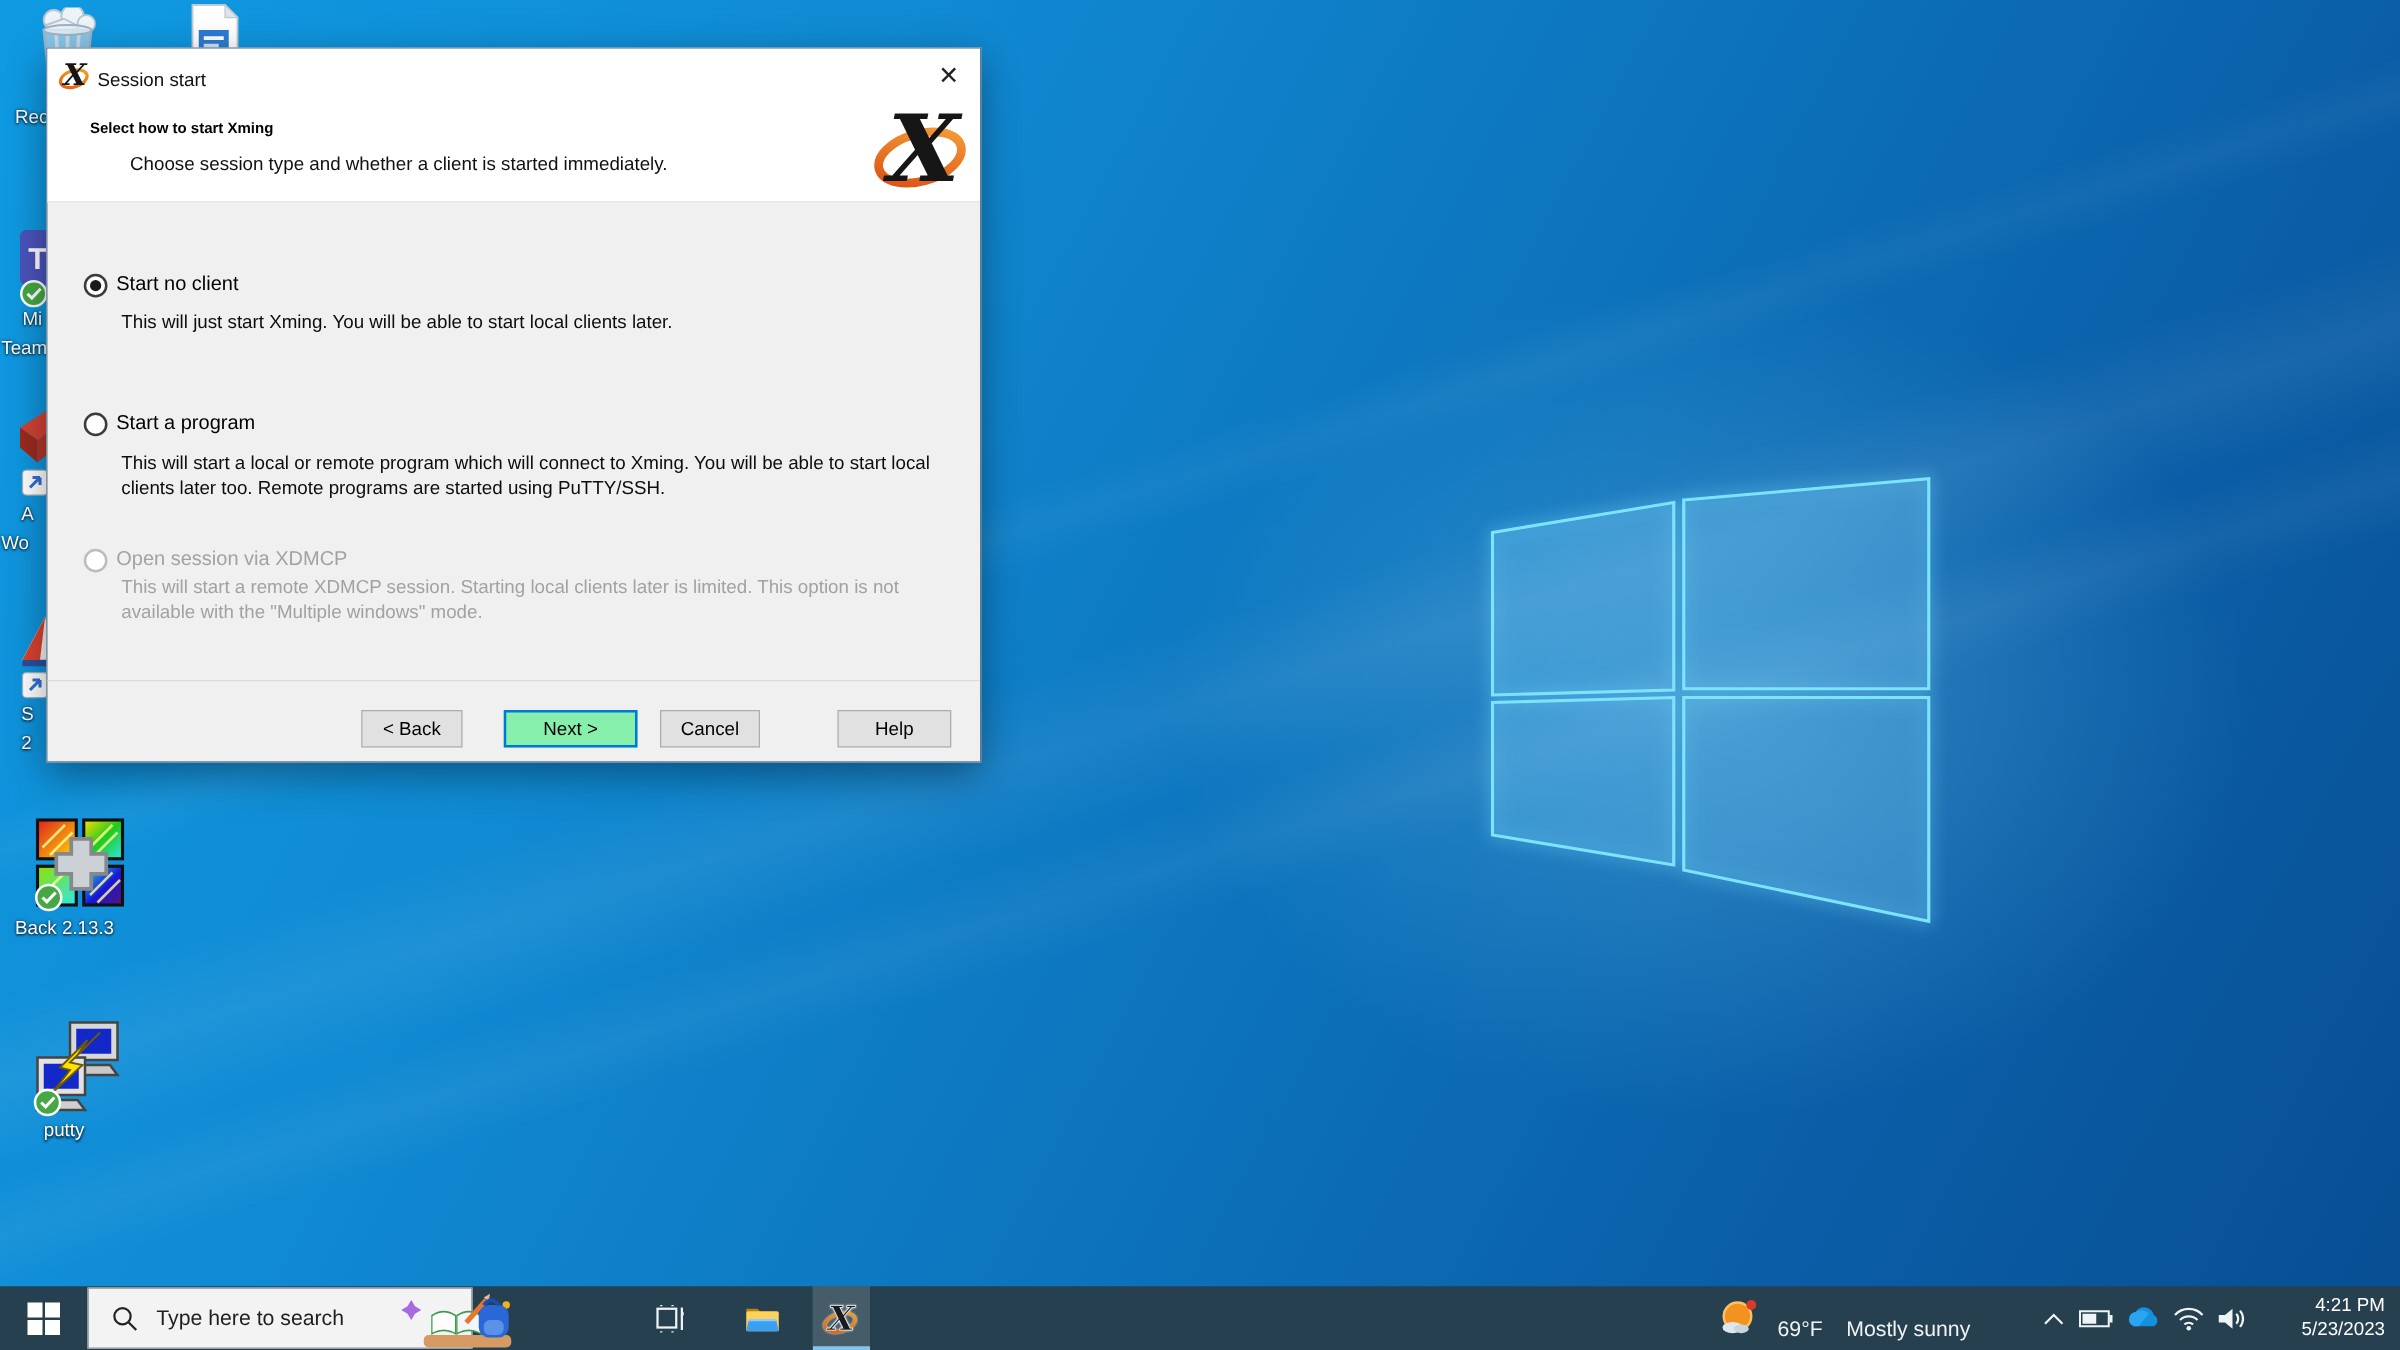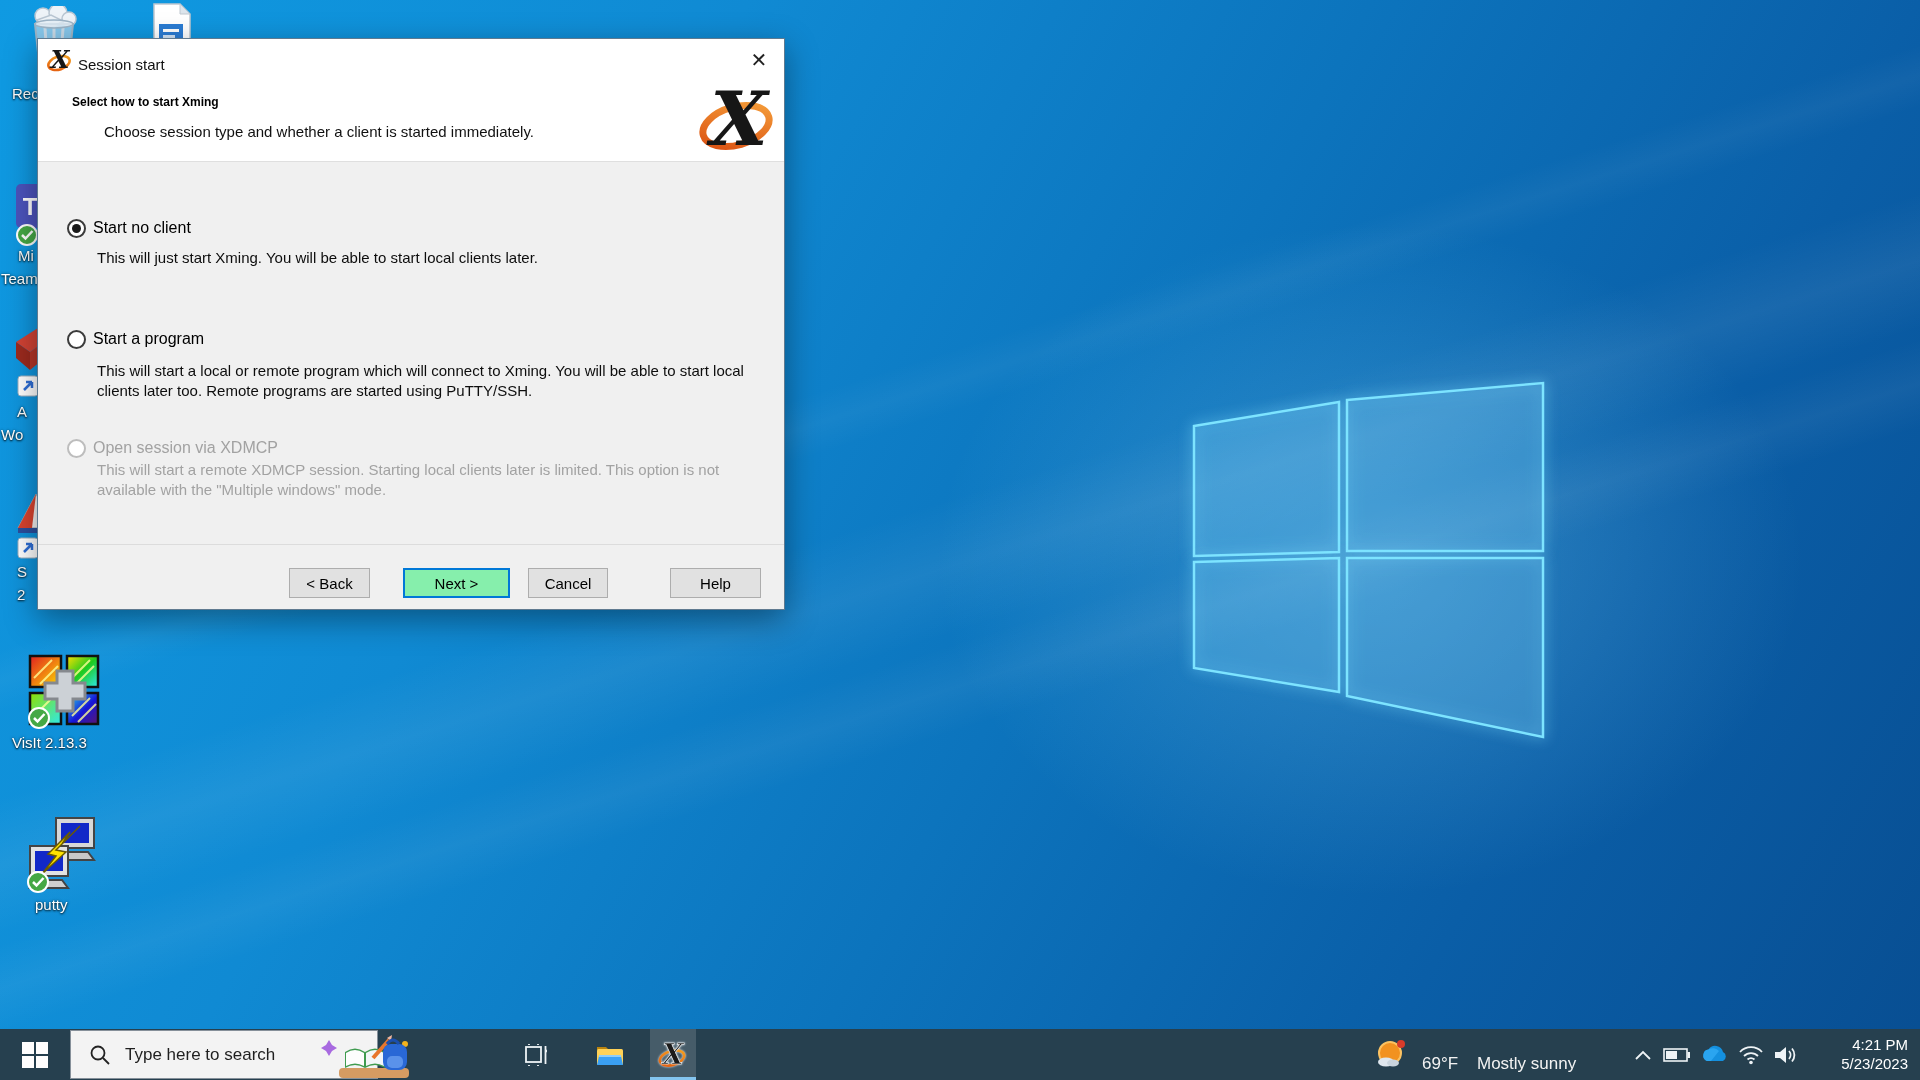--- a/index.html
+++ b/index.html
@@ -169,21 +169,21 @@
         <rect x="45" y="45" width="31" height="31" fill="url(#vBR)"></rect>
       </g>
       <g stroke="rgba(255,255,150,.8)" stroke-width="2">
         <path d="M12 30 L30 12 M18 36 L36 18 M50 30 L68 12 M54 36 L72 18 M12 68 L30 50 M50 68 L68 50 M56 74 L74 56"></path>
       </g>
       <path d="M34 22 h16 v12 h12 v16 h-12 v12 h-16 v-12 h-12 v-16 h12 z" transform="translate(1,1)" fill="#ccd1d6" stroke="#85898e" stroke-width="3"></path>
       <circle cx="17" cy="70" r="10" fill="#45a845" stroke="#fff" stroke-width="2"></circle>
       <path d="M12 70 l3.5 3.5 L22.5 66" stroke="#fff" stroke-width="2.5" fill="none"></path>
     </svg>
   </div>
-  <div class="dt-label" style="left:12px;top:734px;">VisIt 2.13.3</div>
+  <div class="dt-label" style="left:12px;top:734px;">Back 2.13.3</div>
 
   <div class="abs" style="left:22px;top:812px;">
     <svg width="76" height="84" viewBox="0 0 76 84">
       <g>
         <rect x="34" y="6" width="38" height="30" fill="#d8d8d8" stroke="#444" stroke-width="2"></rect>
         <rect x="39" y="11" width="28" height="20" fill="#1228c8"></rect>
         <path d="M40 40 h26 l6 8 h-38 z" fill="#c8c8c8" stroke="#444" stroke-width="2"></path>
       </g>
       <g>
         <rect x="8" y="34" width="38" height="30" fill="#e2e2e2" stroke="#444" stroke-width="2"></rect>

